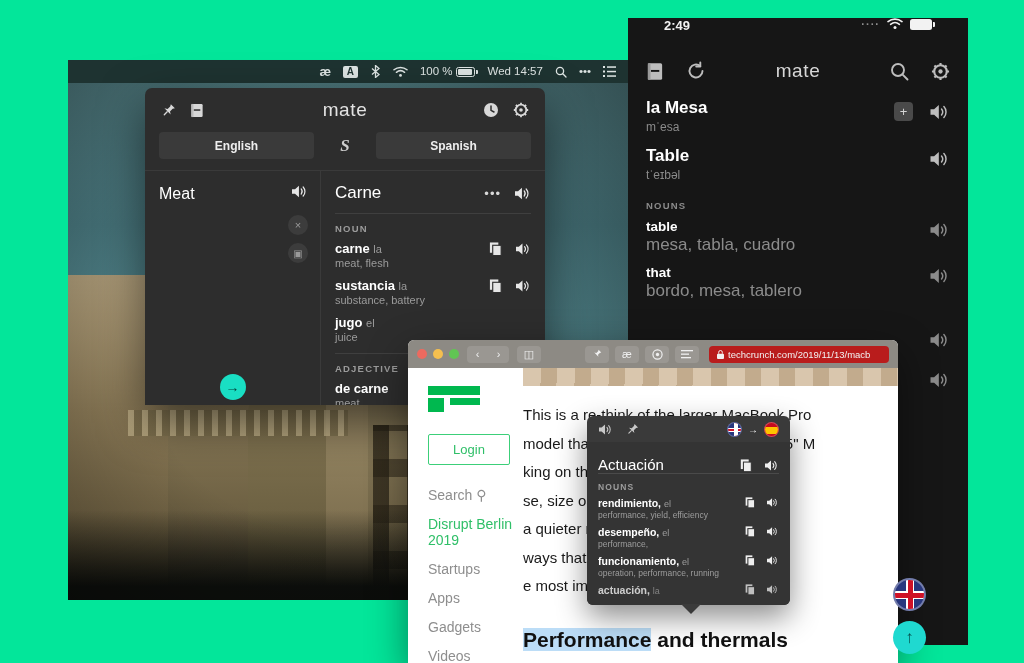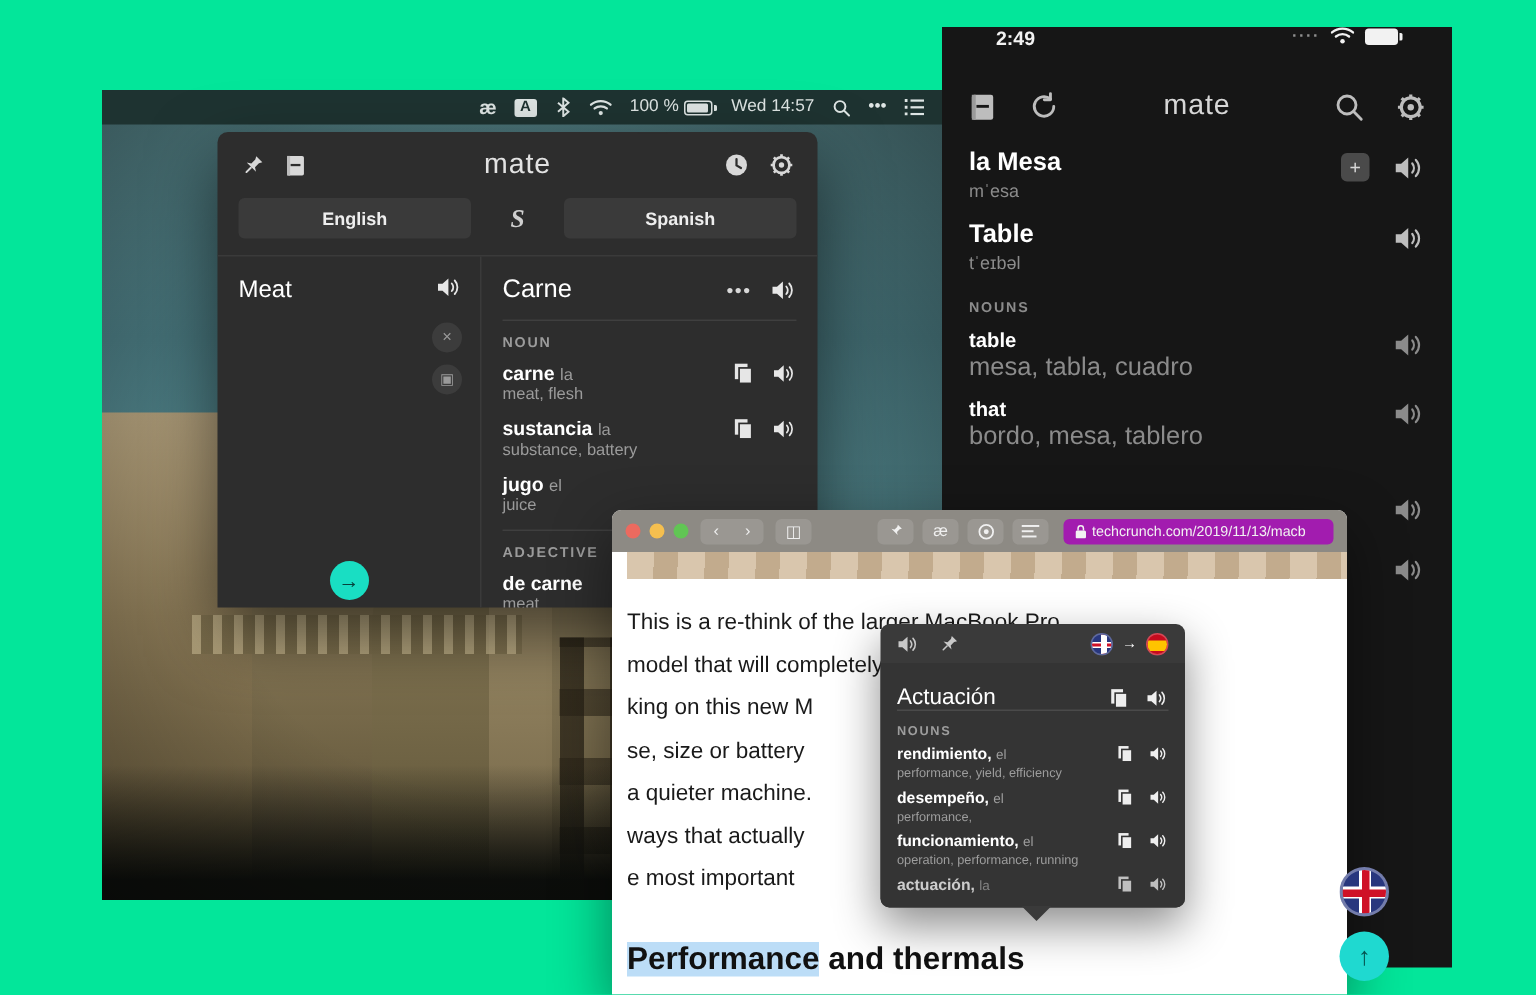--- a/index.html
+++ b/index.html
@@ -163,21 +163,21 @@
   .tl { display:flex; gap:6px; }
   .tl i { width:10px; height:10px; border-radius:50%; display:block; }
   .tl .r{background:#ec6a5f}.tl .y{background:#f5bf4f}.tl .g{background:#61c554}
   .nav-pill { background:#9a9792; border-radius:4px; height:17px; display:flex;
     align-items:center; color:#efefef; font-size:11px; }
   .np1 { width:42px; justify-content:space-around; }
   .np2 { width:24px; justify-content:center; }
   .sf-ext { margin-left:auto; display:flex; align-items:center; gap:6px; }
   .ext { width:24px; height:17px; background:#9a9792; border-radius:4px;
     display:flex; align-items:center; justify-content:center; color:#f0f0f0; font-size:11px; }
-  .addr { background:#a21caf; border-radius:4px; height:17px; min-width:180px;
+  .addr { background:#b91c1c; border-radius:4px; height:17px; min-width:180px;
     display:flex; align-items:center; gap:4px; padding:0 8px; color:#f2f2f2; font-size:9.5px;
     margin-left:4px; }
   .sf-content { position:relative; height:295px; background:#fff; display:flex; }
   .sf-side { width:105px; padding:18px 0 0 20px; }
   .tc-logo { width:52px; height:26px; position:relative; margin-bottom:22px; }
   .tc-logo b { position:absolute; background:#00b84f; display:block; }
   .tc-logo .b1 { left:0; top:0; width:52px; height:9px; }
   .tc-logo .b2 { left:0; top:12px; width:16px; height:14px; }
   .tc-logo .b3 { left:22px; top:12px; width:30px; height:7px; }
   .login { width:82px; height:31px; border:1.5px solid #3ccf79; color:#2fbf68;
@@ -585,20 +585,37 @@
         <svg width="7" height="9" viewBox="0 0 7 9">
             <rect x="0" y="3.7" width="7" height="5.3" rx="1" fill="#f2f2f2"></rect>
             <path d="M1.7 3.7V2.3a1.8 1.8 0 0 1 3.6 0v1.4" stroke="#f2f2f2" stroke-width="1" fill="none"></path>
           </svg>
         <span>techcrunch.com/2019/11/13/macb</span>
       </span>
     </span>
   </div>
 
   <div class="sf-content">
+    <div class="sf-side">
+      <div class="tc-logo">
+          <b class="b1"></b>
+          <b class="b2"></b>
+          <b class="b3"></b>
+        </div>
+      <div class="login">Login</div>
+      <div class="sf-nav">
+        <a href="#"><span>Search</span> <span>⚲</span></a>
+        <a href="#" class="green">Disrupt Berlin 2019</a>
+        <a href="#">Startups</a>
+        <a href="#">Apps</a>
+        <a href="#">Gadgets</a>
+        <a href="#">Videos</a>
+
+      </div>
+    </div>
 
     <div class="sf-article">
       <div class="hero"></div>
       <p class="par">This is a re-think of the larger MacBook Pro</p>
       <p class="par par2">model that will completely replace the 15" M</p>
       <p class="par par2">king on this new M</p>
       <p class="par par2">se, size or battery</p>
       <p class="par par2">a quieter machine.</p>
       <p class="par par2">ways that actually</p>
       <p class="par par2">e most important</p>

